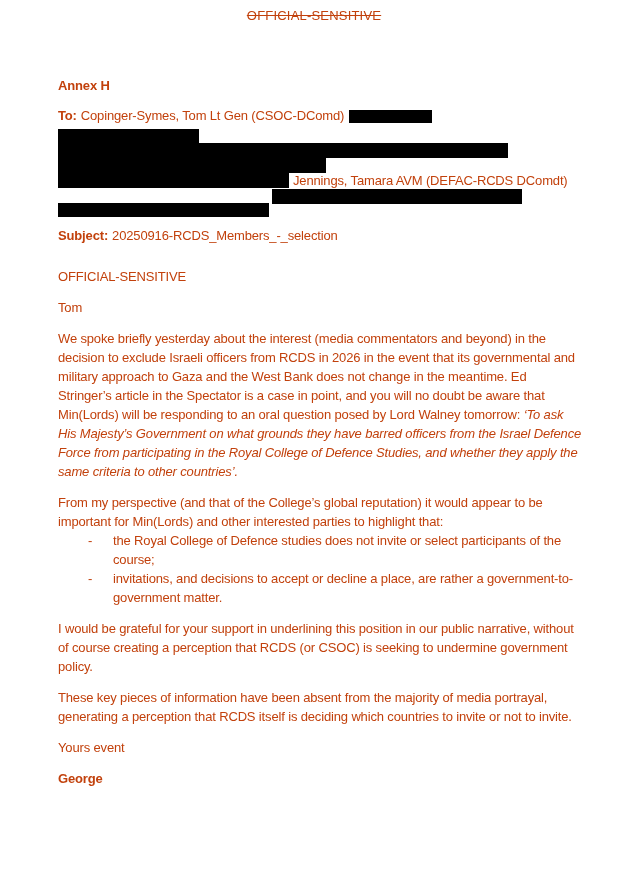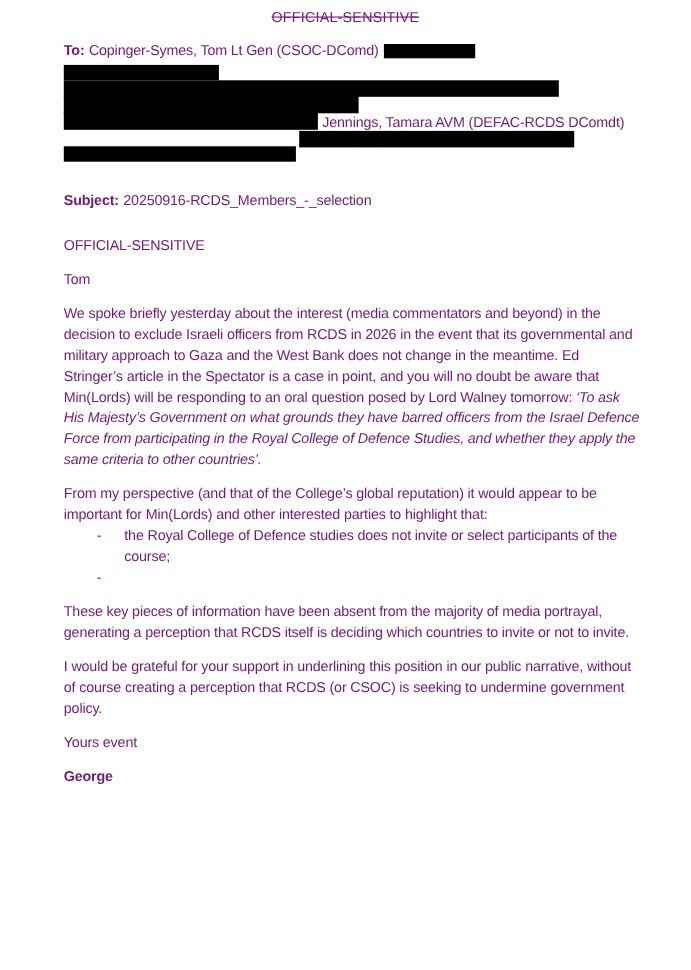--- a/index.html
+++ b/index.html
@@ -1,20 +1,20 @@
 <!DOCTYPE html>
 <html><head>
 <meta charset="utf-8">
 <style>
   html,body { margin:0; padding:0; background:#ffffff; }
   .page {
     position:relative;
     width:628px; height:882px;
     background:#ffffff;
-    color:#701a75;
+    color:#c2410c;
     font-family:"Liberation Sans", sans-serif;
     overflow:hidden;
   }
   .banner { text-align:center; padding-top:9px; font-size:13px; line-height:14px; letter-spacing:0.2px; }
   .banner .strike { text-decoration:line-through; }
 
   .content { margin-left:58px; width:524px; font-size:13px; letter-spacing:-0.15px; }
 
   .annex { margin-top:55px; font-weight:bold; }
 
@@ -30,21 +30,21 @@
 
   .cc-block { position:relative; height:76px; }
   .cc-block .bar { position:absolute; background:#000; }
   .bar-a { left:0;     top:0;    width:450px; height:15px; }
   .bar-b { left:0;     top:14px; width:268px; height:16px; }
   .bar-c { left:0;     top:29px; width:231px; height:16px; }
   .bar-d { left:214px; top:46px; width:250px; height:15px; }
   .bar-e { left:0;     top:60px; width:211px; height:14px; }
   .cc-extra { position:absolute; left:235px; top:30px; line-height:16px; white-space:nowrap; }
 
-  .subject { margin-top:24px; }
+  .subject { margin-top:8px; }
 
   .body-sec { margin-top:22px; line-height:19px; }
   .body-sec p { margin:0 0 12px 0; }
   .body-sec p.nomb { margin-bottom:0; }
   .body-sec .quote { font-style:italic;margin-top:43px; }
 
   .bullets { margin:0 0 12px 0; }
   .bullet { display:flex; padding-left:30px; }
   .bm { width:25px; flex:0 0 25px; }
   .bt { flex:1; }
@@ -55,20 +55,21 @@
 <body>
 
 <div class="page">
 
   <div class="banner">
     <span class="strike">OFFICIAL-SENSITIVE</span>
   </div>
 
   <div class="content">
 
+    <div class="annex">Annex H</div>
 
     <div class="headers">
 
 
 
       <div class="hline">
         <span class="lbl">To:</span><span>Copinger-Symes, Tom Lt Gen (CSOC-DComd)</span><span class="redact r-to"></span>
       </div>
 
       <div class="hline">
@@ -101,26 +102,27 @@
 
       <p class="nomb">From my perspective (and that of the College’s global reputation) it would appear to be important for Min(Lords) and other interested parties to highlight that:</p>
 
       <div class="bullets">
         <div class="bullet">
           <span class="bm">-</span>
           <span class="bt">the Royal College of Defence studies does not invite or select participants of the course;</span>
         </div>
         <div class="bullet">
           <span class="bm">-</span>
+          <span class="bt">invitations, and decisions to accept or decline a place, are rather a government-to-government matter.</span>
         </div>
       </div>
 
+      <p>I would be grateful for your support in underlining this position in our public narrative, without of course creating a perception that RCDS (or CSOC) is seeking to undermine government policy.</p>
+
       <p>These key pieces of information have been absent from the majority of media portrayal, generating a perception that RCDS itself is deciding which countries to invite or not to invite.</p>
-
-      <p>I would be grateful for your support in underlining this position in our public narrative, without of course creating a perception that RCDS (or CSOC) is seeking to undermine government policy.</p>
 
       <p>Yours event</p>
 
       <p class="sig">George</p>
 
     </div>
 
   </div>
 
 </div>

